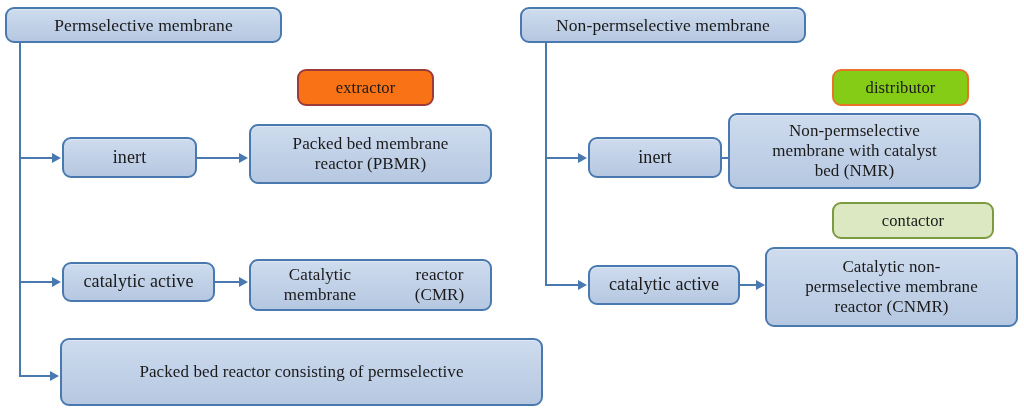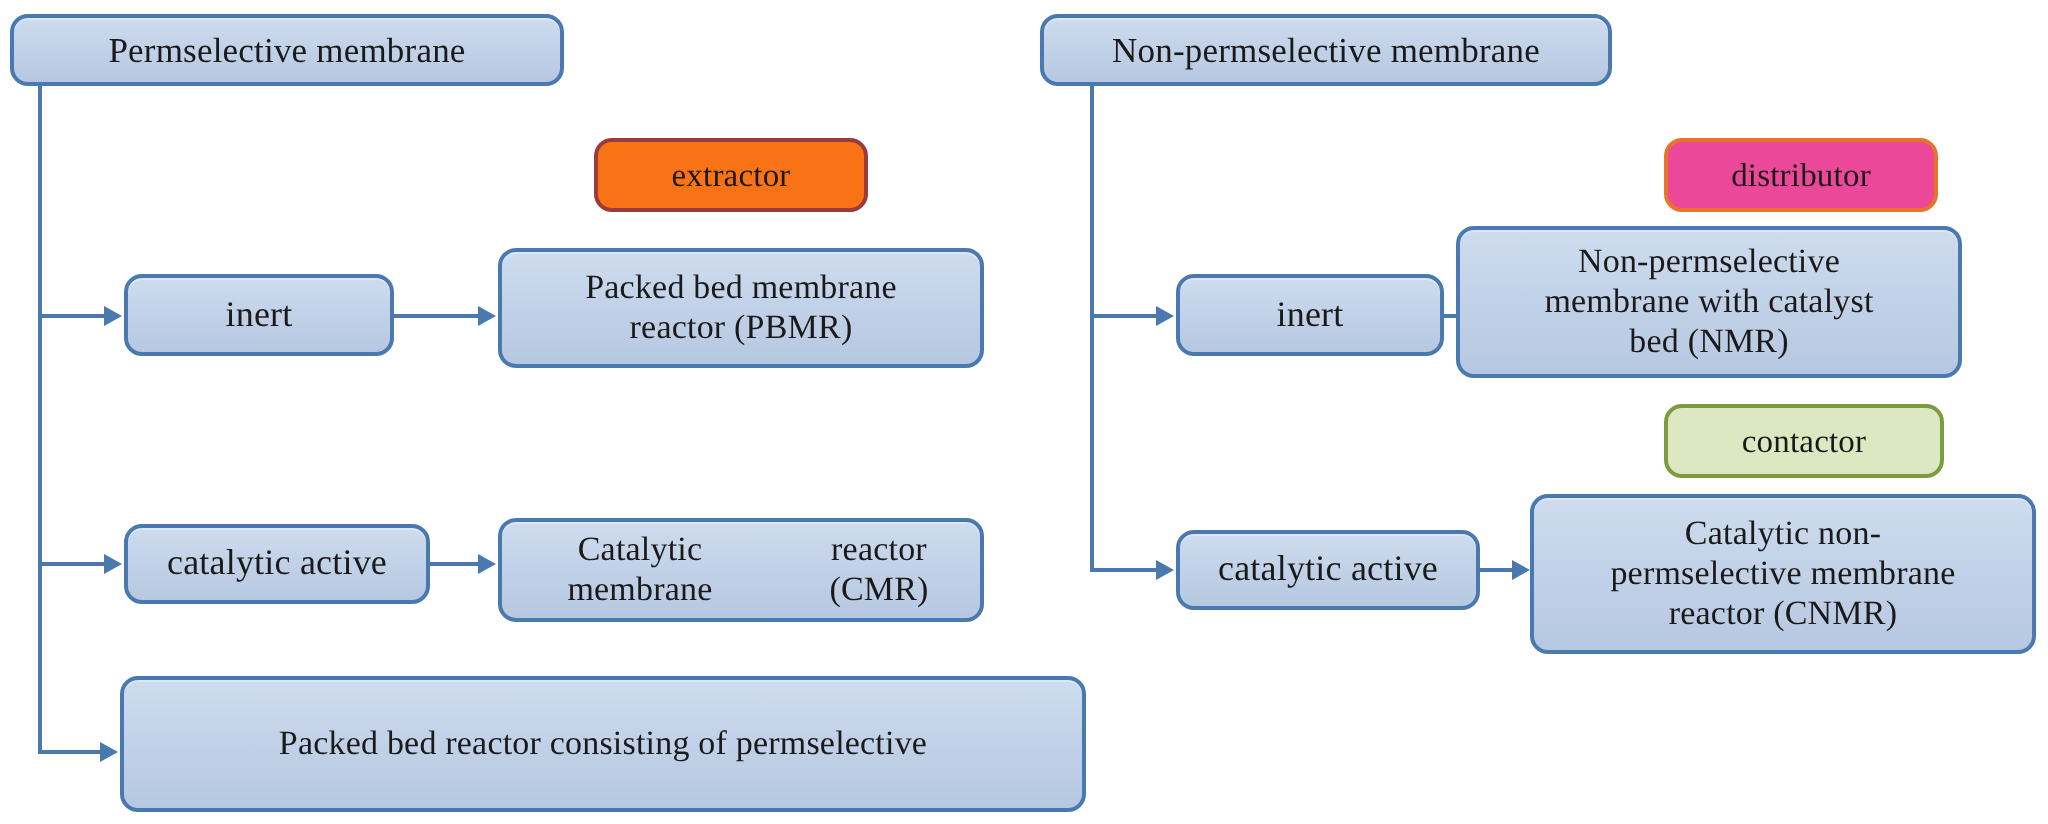--- a/index.html
+++ b/index.html
@@ -31,21 +31,21 @@
   .blue {
     background: linear-gradient(180deg, #cfdcee 0%, #c2d2e8 45%, #b6c8e1 100%);
     border: 2px solid #4a79b0;
     box-shadow: inset 0 1px 0 #dce7f4;
   }
   .red {
     background: #f97316;
     border: 2px solid #9c3b3b;
   }
   .orange {
-    background: #ec4899;
+    background: #84cc16;
     border: 2px solid #e8742a;
   }
   .green {
     background: #dce8c2;
     border: 2px solid #7c9b40;
   }
   .fs-header { font-size: 17.5px; }
   .fs-node   { font-size: 18px; }
   .fs-leaf   { font-size: 17px; }
   .fs-tag    { font-size: 16.5px; }
@@ -148,21 +148,21 @@
   <div class="box blue fs-node" style="left:588px; top:137px; width:134px; height:41px;">
     <span class="boxlabel">inert</span>
   </div>
 
   <div class="box blue fs-leaf" style="left:728px; top:113px; width:253px; height:76px; flex-direction:column;">
     <span class="boxlabel">Non-permselective</span>
     <span class="boxlabel">membrane with catalyst</span>
     <span class="boxlabel">bed (NMR)</span>
   </div>
 
-  <div class="box green fs-tag" style="left:832px; top:202px; width:140px; height:37px;">
+  <div class="box green fs-tag" style="left:832px; top:202px; width:162px; height:37px;">
     <span class="boxlabel">contactor</span>
   </div>
 
   <div class="box blue fs-node" style="left:588px; top:265px; width:152px; height:40px;">
     <span class="boxlabel">catalytic active</span>
   </div>
 
   <div class="box blue fs-leaf" style="left:765px; top:247px; width:253px; height:80px; flex-direction:column;">
     <span class="boxlabel">Catalytic non-</span>
     <span class="boxlabel">permselective membrane</span>

